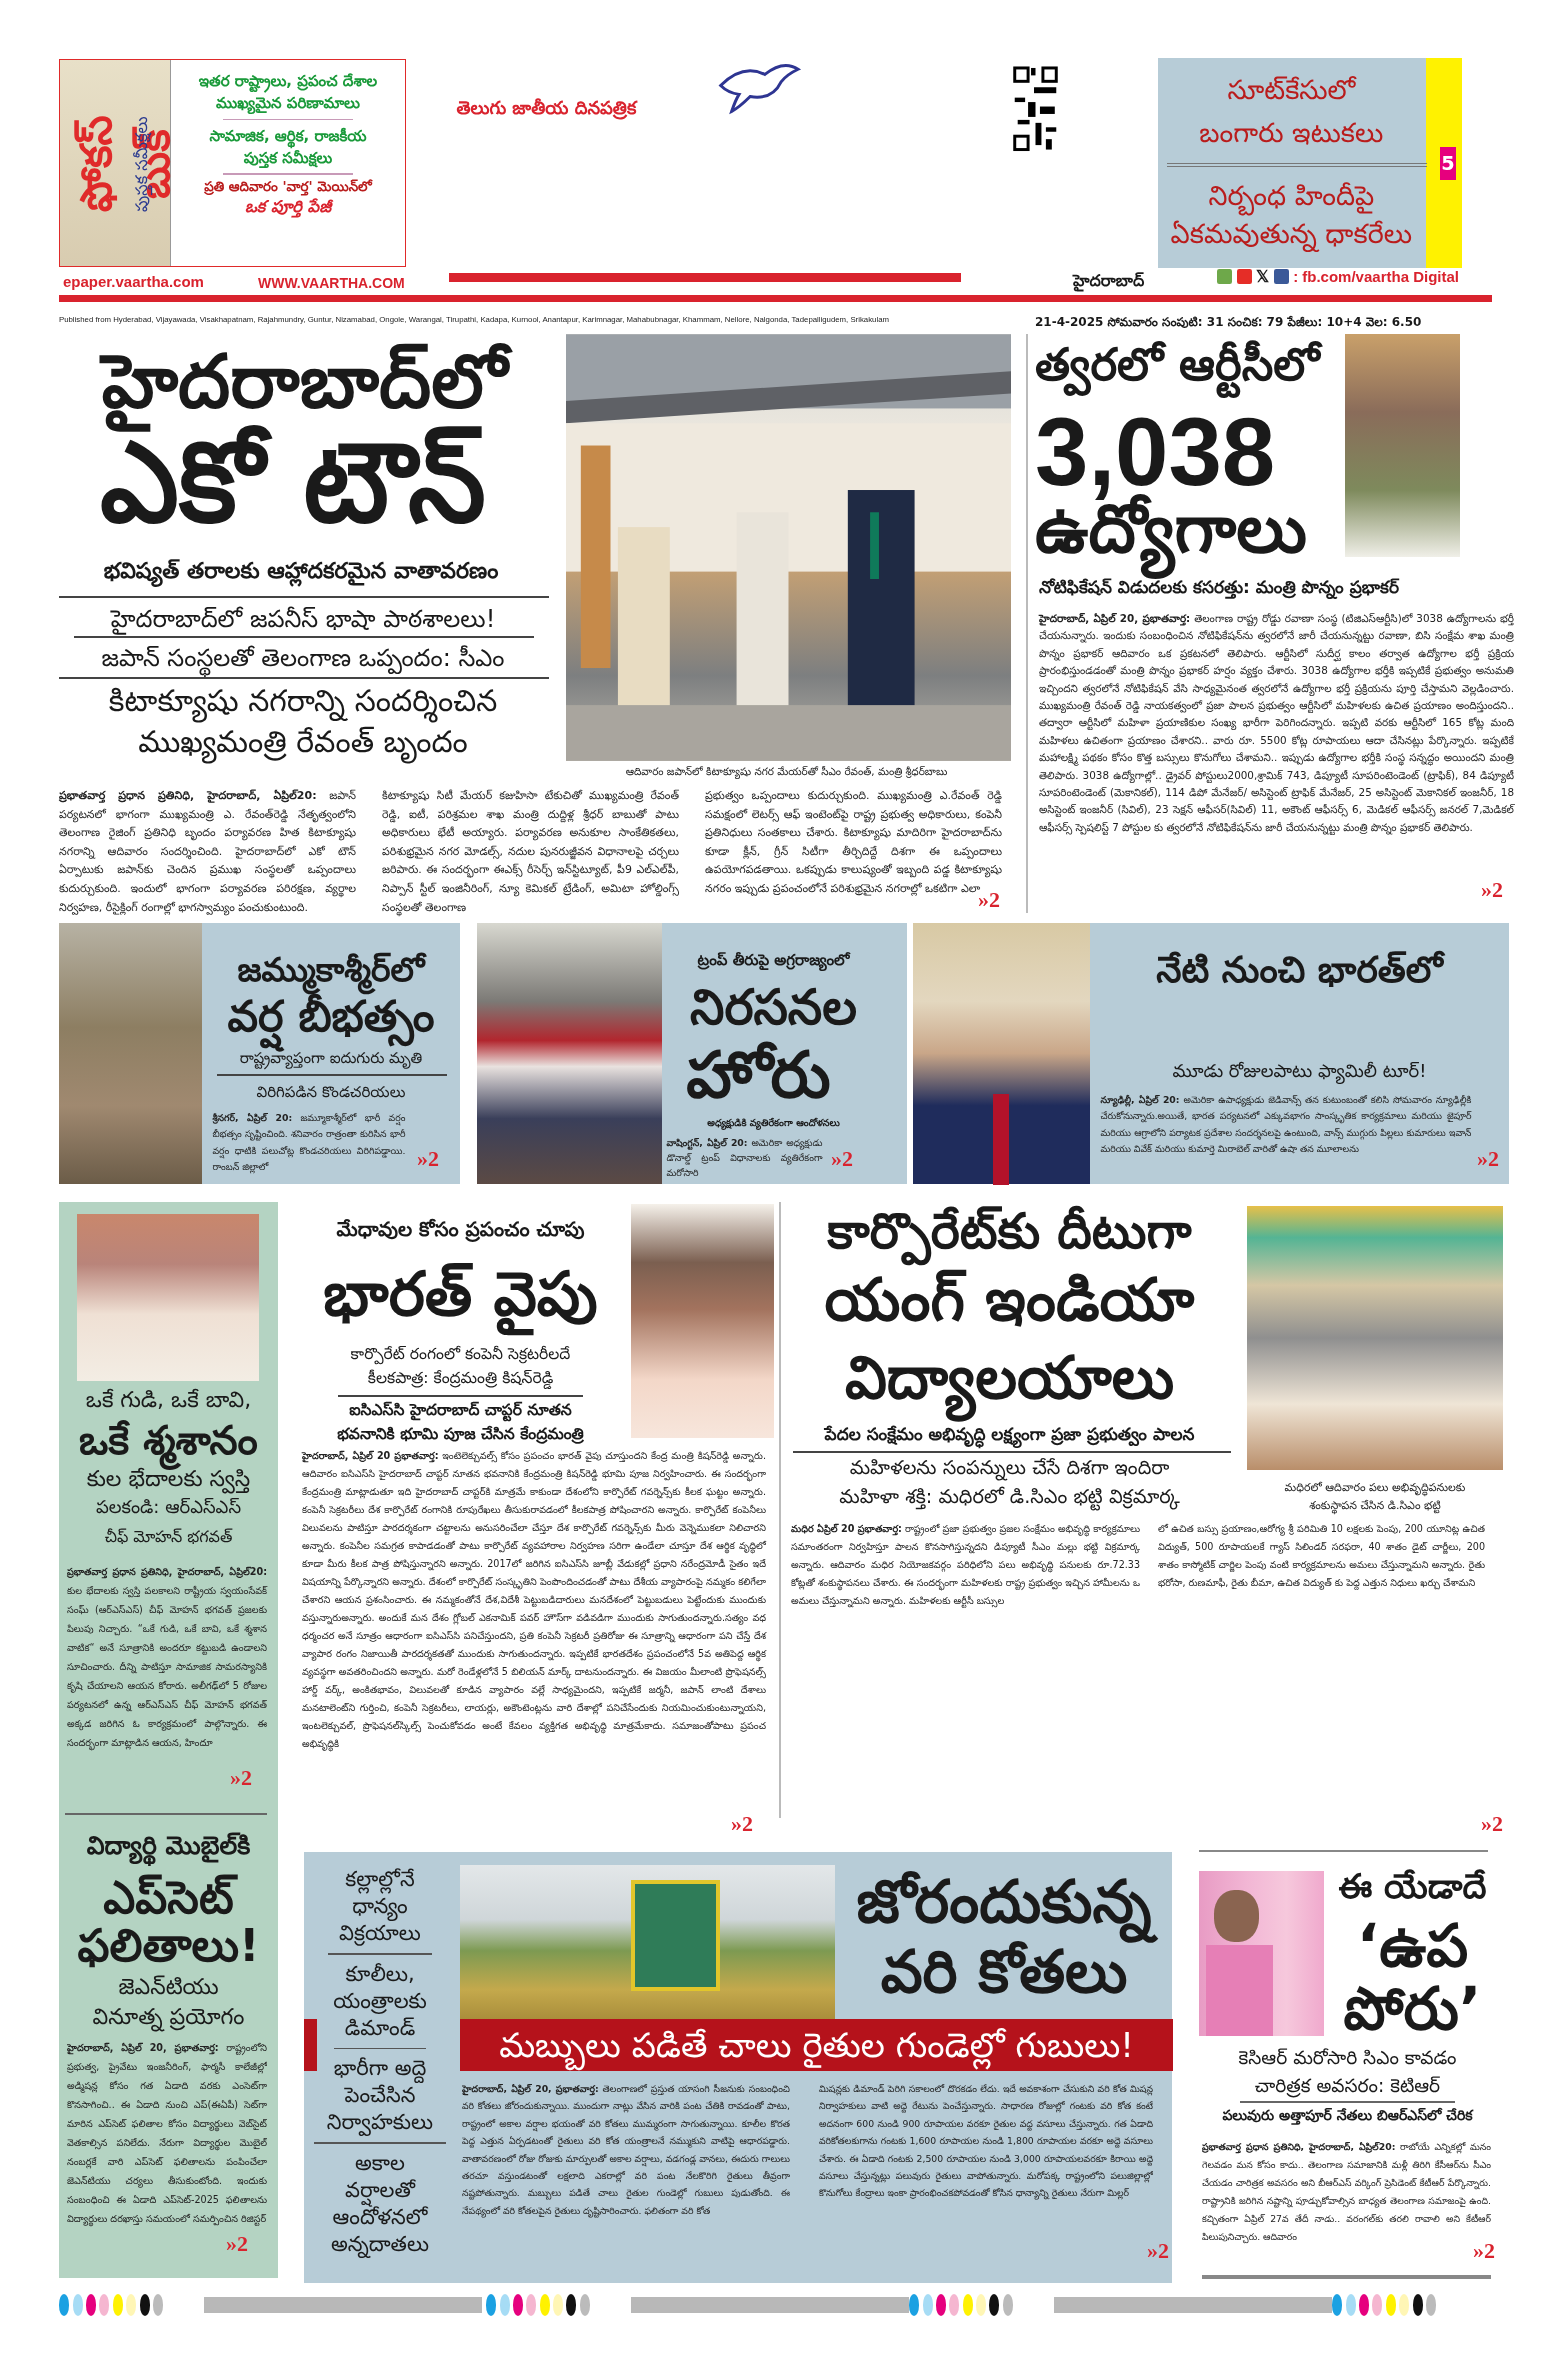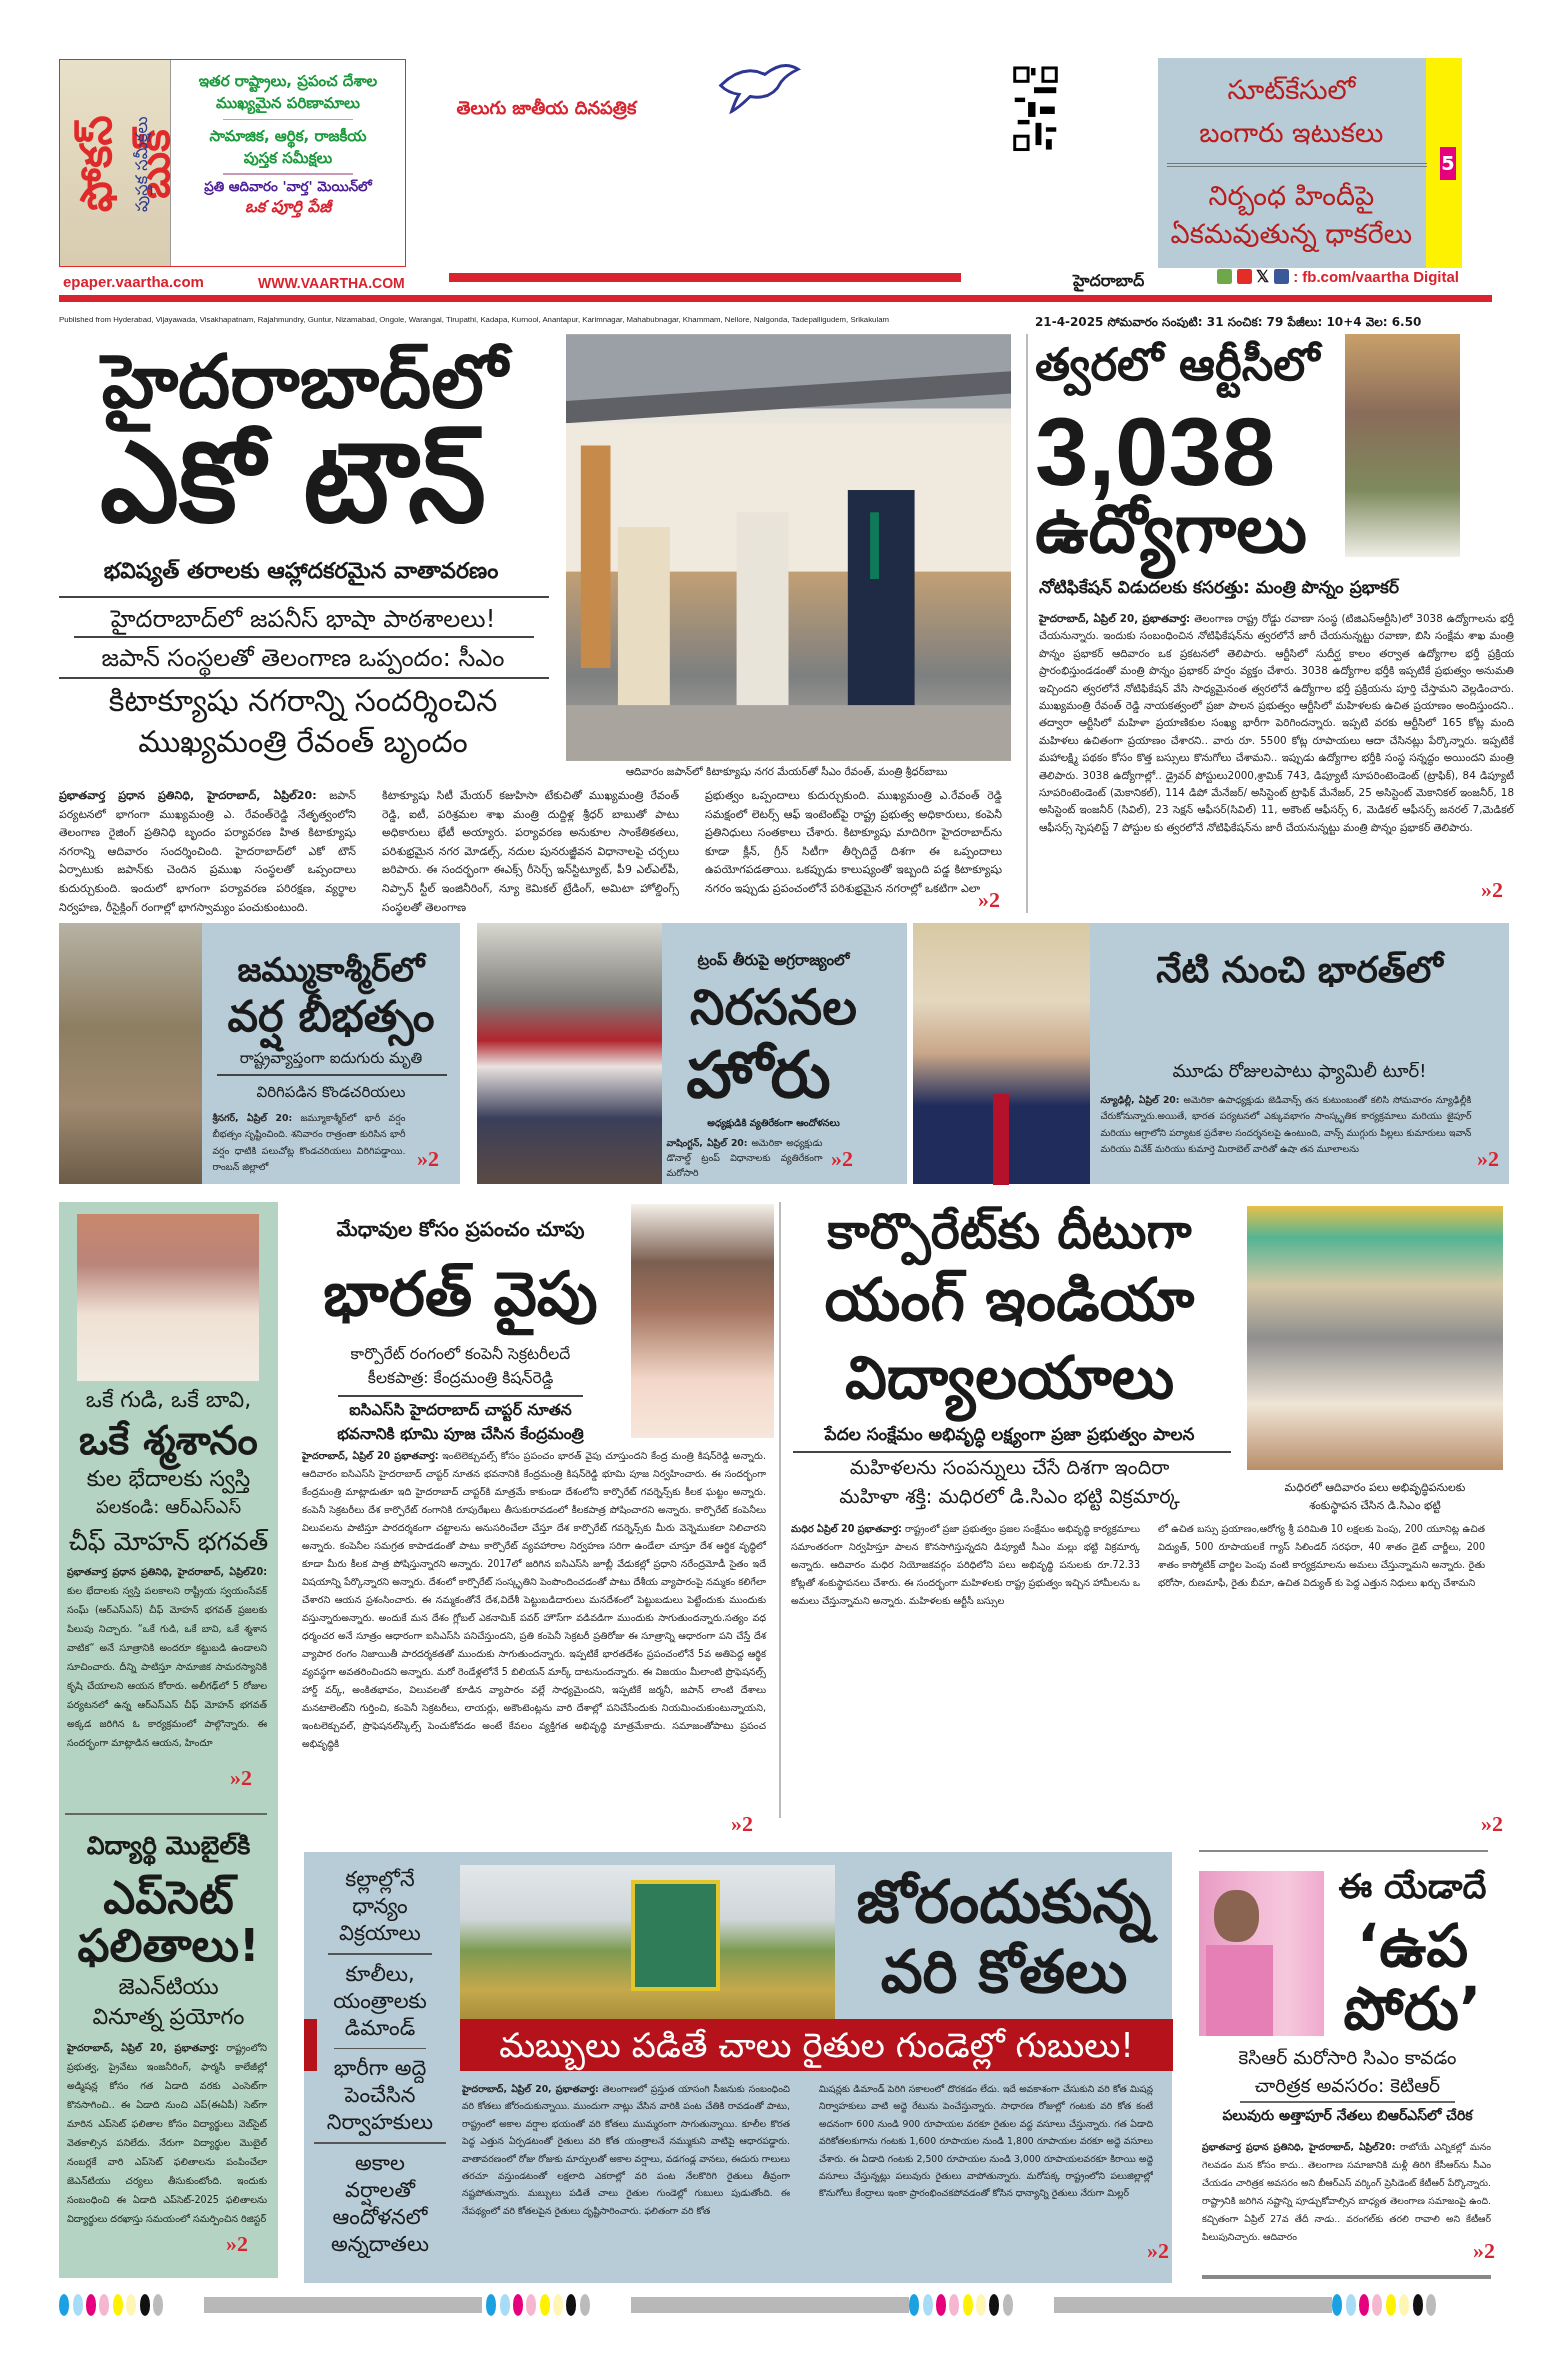--- a/index.html
+++ b/index.html
@@ -15,21 +15,21 @@
   .photo { position: absolute; overflow: hidden; }
 
   
   #promo-box { left: 59px; top: 59px; width: 347px; height: 208px; border: 1.5px solid #e02a2a; background: #fff; }
   #promo-side { position: absolute; left: 0; top: 0; width: 111px; height: 100%; background: linear-gradient(#e8e0c8, #d8ccb0); border-right: 0.7px solid #999; }
   #promo-side .v1 { position: absolute; left: 7.4px; top: 15px; writing-mode: vertical-rl; transform: rotate(180deg); font-size: 43px; font-weight: bold; color: #e02a2a; height: 178px; text-align: center; }
   #promo-side .v2 { position: absolute; left: 71px; top: 15px; writing-mode: vertical-rl; transform: rotate(180deg); font-size: 16.3px; color: #2b3a8f; height: 178px; text-align: center; }
   #promo-list { position: absolute; left: 111px; top: 0; right: 0; bottom: 0; padding: 10.4px 7.4px; text-align: center; }
   #promo-list .g { color: #1a9a3a; font-size: 15px; font-weight: bold; line-height: 22px; }
   #promo-list .sep { height: 1.5px; background: #c89ab8; margin: 4.5px 45px; }
-  #promo-list .b { color: #4c1d95; font-size: 13.4px; font-weight: bold; margin-top: 4.5px; }
+  #promo-list .b { color: #b91c1c; font-size: 13.4px; font-weight: bold; margin-top: 4.5px; }
   #promo-list .r { color: #d9232e; font-size: 16.3px; font-weight: bold; font-style: italic; }
 
   #logo-area { left: 449px; top: 56px; width: 520px; height: 238px; }
   #tagline { position: absolute; left: 7.4px; top: 41px; color: #d9232e; font-size: 18px; font-weight: bold; }
   #logo-word { position: absolute; left: 0; top: 59px; font-size: 171px; line-height: 171px; font-weight: bold; color: #2e3592; letter-spacing: -7.4px; }
   #dove { position: absolute; left: 264px; top: 0px; width: 89px; height: 59px; }
   #logo-red-line { position: absolute; left: 0; top: 217px; width: 512px; height: 9px; background: #d9232e; }
 
   #qr { left: 1013px; top: 65px; width: 45px; height: 89px; }
 
@@ -231,21 +231,21 @@
   </div>
   <div class="more" style="left:387px;top:223px">»2</div>
 </div>
 
 <div id="rss-panel" class="abs"></div>
 <div class="photo" style="left:77px;top:1214px;width:182px;height:167px;background:linear-gradient(180deg,#c9876c 0%,#b9847a 30%,#efe0d4 60%,#f3ede4 100%)"></div>
 <div class="hl abs" style="left:59px;top:1388px;width:219px;font-size:22px;font-weight:normal">ఒకే గుడి, ఒకే బావి,</div>
 <div class="hl abs" style="left:59px;top:1419px;width:219px;font-size:40px">ఒకే శ్మశానం</div>
 <div class="sub abs" style="left:59px;top:1466px;width:219px;font-size:22px">కుల భేదాలకు స్వస్తి</div>
 <div class="sub abs" style="left:59px;top:1496px;width:219px;font-size:18px">పలకండి: ఆర్‌ఎస్‌ఎస్</div>
-<div class="sub abs" style="left:59px;top:1527px;width:219px;font-size:25px">చీఫ్ మోహన్ భగవత్</div>
+<div class="sub abs" style="left:59px;top:1527px;width:219px;font-size:16px">చీఫ్ మోహన్ భగవత్</div>
 <div class="abs bodytext" style="left:67px;top:1562px;width:200px;font-size:9.6px;line-height:19px">
   <b>ప్రభాతవార్త ప్రధాన ప్రతినిధి, హైదరాబాద్, ఏప్రిల్20:</b>
   <span>కుల భేదాలకు స్వస్తి పలకాలని రాష్ట్రీయ స్వయంసేవక్ సంఘ్ (ఆర్‌ఎస్‌ఎస్) చీఫ్ మోహన్ భగవత్ ప్రజలకు పిలుపు నిచ్చారు. “ఒకే గుడి, ఒకే బావి, ఒకే శ్మశాన వాటిక“ అనే సూత్రానికి అందరూ కట్టుబడి ఉండాలని సూచించారు. దీన్ని పాటిస్తూ సామాజిక సామరస్యానికి కృషి చేయాలని ఆయన కోరారు. అలీగఢ్‌లో 5 రోజుల పర్యటనలో ఉన్న ఆర్‌ఎస్‌ఎస్ చీఫ్ మోహన్ భగవత్ అక్కడ జరిగిన ఓ కార్యక్రమంలో పాల్గొన్నారు. ఈ సందర్భంగా మాట్లాడిన ఆయన, హిందూ</span>
 </div>
 <div class="more" style="left:230px;top:1765px">»2</div>
 <div class="rule" style="left:65px;top:1813px;width:202px;background:#666"></div>
 
 <div class="hl abs" style="left:59px;top:1833px;width:219px;font-size:25px">విద్యార్థి మొబైల్‌కి</div>
 <div class="hl abs" style="left:59px;top:1874px;width:219px;font-size:45px">ఎప్‌సెట్</div>
 <div class="hl abs" style="left:59px;top:1922px;width:219px;font-size:45px">ఫలితాలు!</div>

